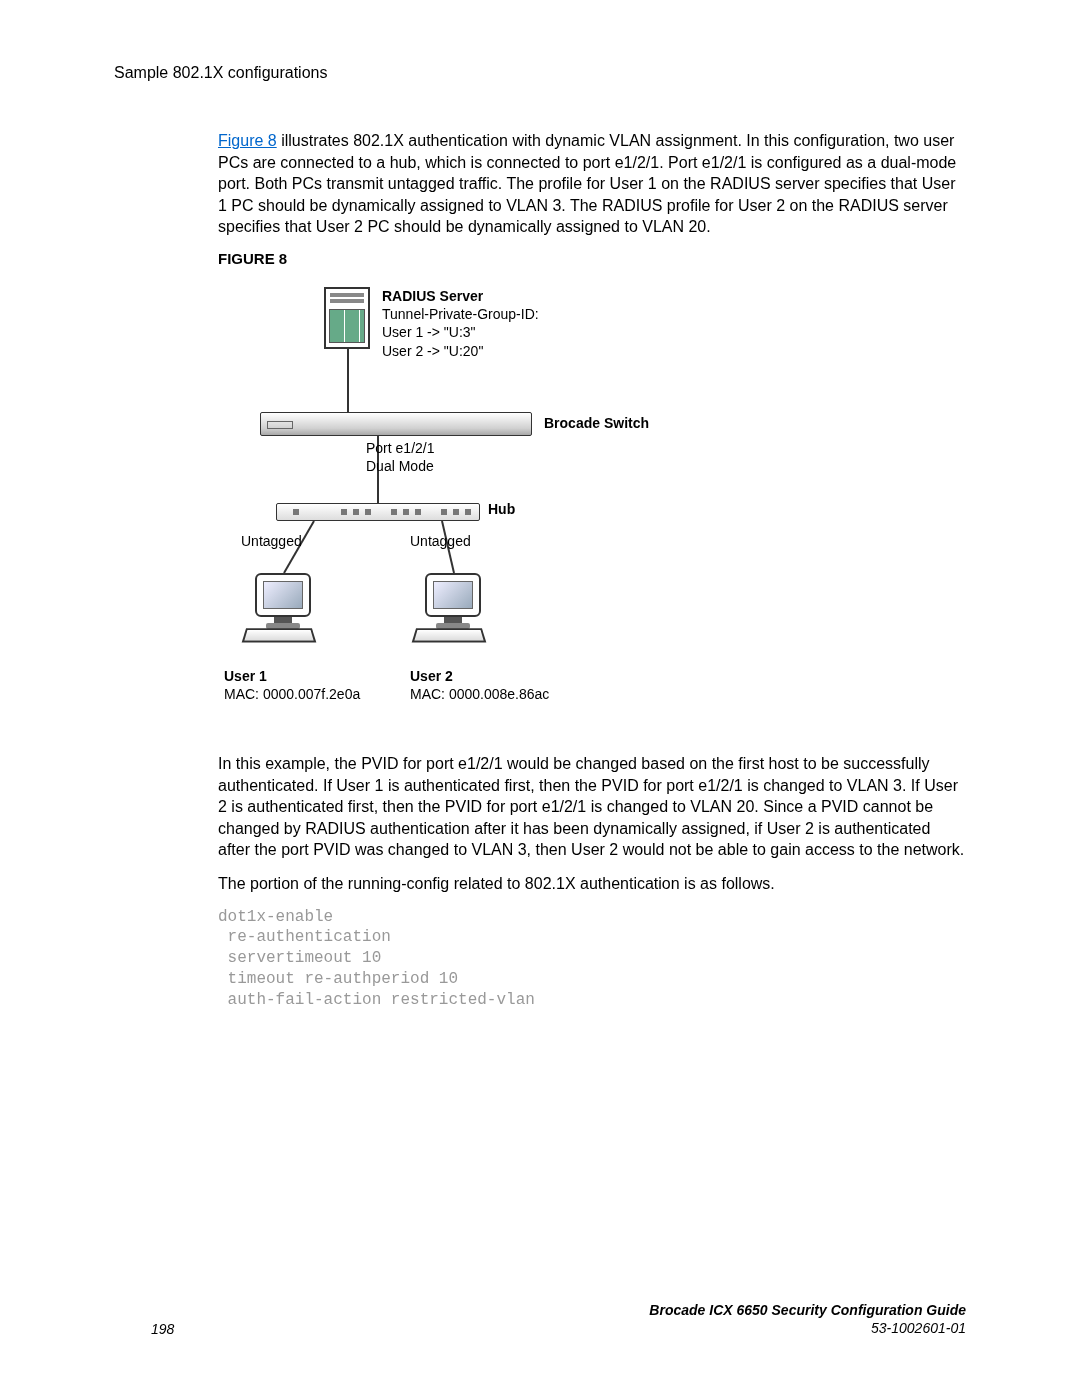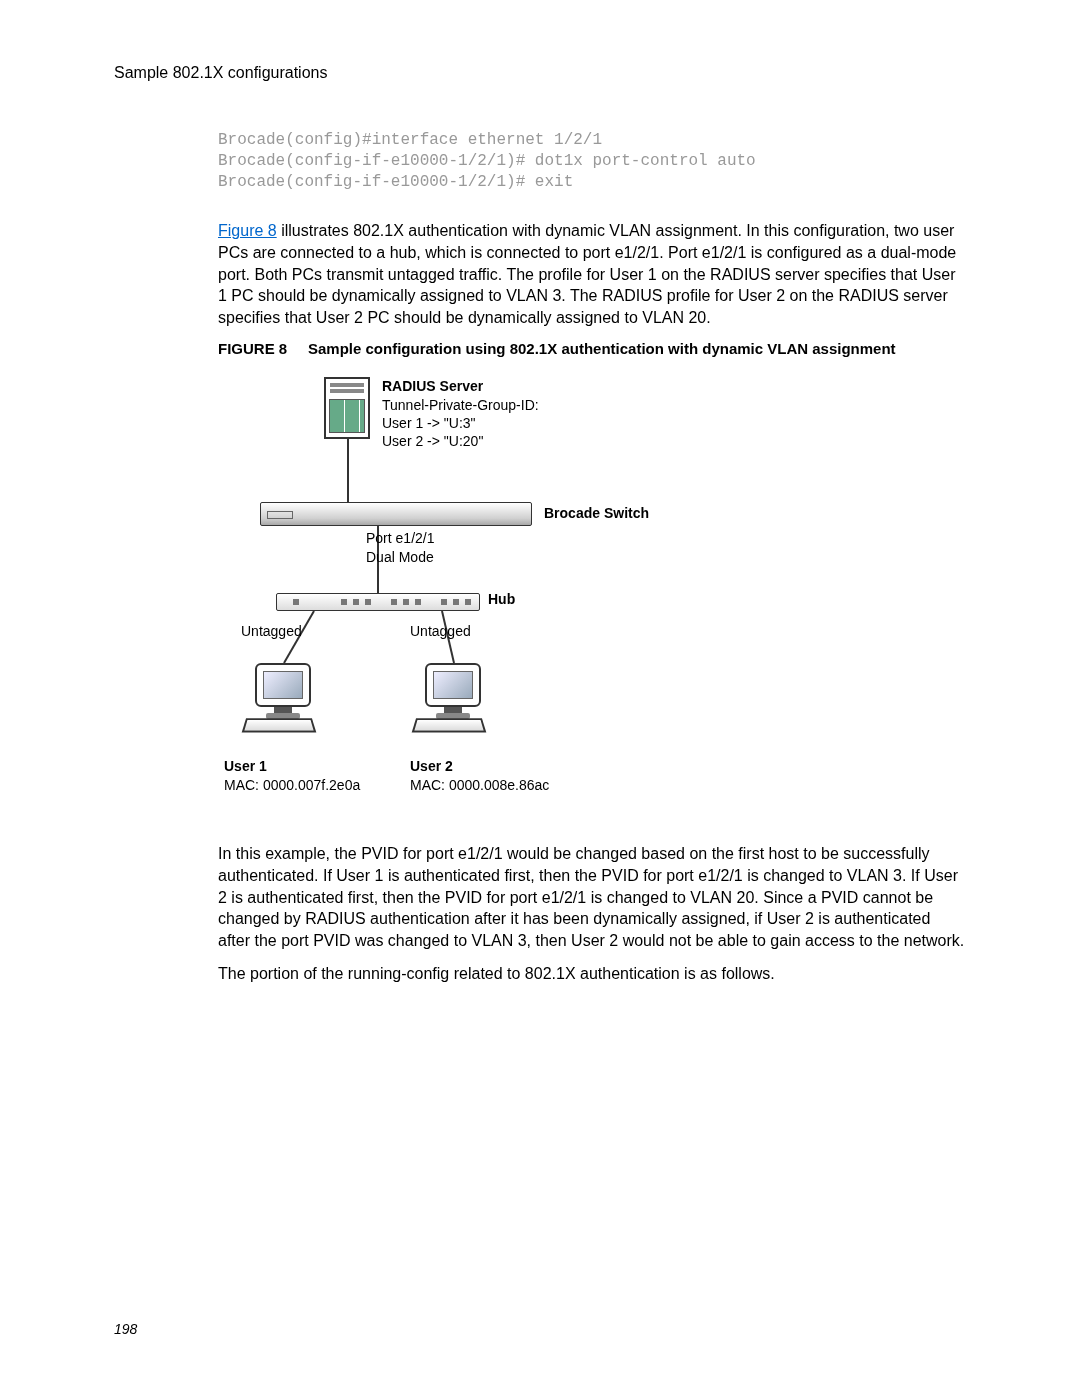--- a/index.html
+++ b/index.html
@@ -50,42 +50,38 @@
   .pc .base { width:34px; height:6px; background:#888; margin:0 auto; border-radius:2px; }
   .pc .kb { position:absolute; left:-4px; bottom:-14px; width:70px; height:16px; border:2px solid #333; background:linear-gradient(#fff,#ddd); transform:perspective(60px) rotateX(28deg); }
   .pc1 { left: 30px; top: 296px; }
   .pc2 { left: 200px; top: 296px; }
 
   .user1 { position: absolute; left: 6px; top: 390px; line-height:1.3; }
   .user2 { position: absolute; left: 192px; top: 390px; line-height:1.3; }
   .user1 .b, .user2 .b { font-weight: bold; }
 
   .footer { position: absolute; bottom: 60px; left: 114px; right: 114px; display:flex; justify-content: space-between; align-items: flex-end; font-size: 14px; }
-  .footer .pg { font-style: italic; }
+  .footer .pg { font-style: italic; margin-left: 37px; }
   .footer .doc { font-style: italic; text-align: right; line-height: 1.3; font-weight: bold; }
   .footer .doc .docnum { font-weight: normal; }
 </style>
 </head>
 <body>
 
 <div class="page">
   <div class="running-header">Sample 802.1X configurations</div>
 
-  <div class="code">Brocade(config)#interface ethernet 1/2/1
-Brocade(config-if-e10000-1/2/1)# dot1x port-control auto
-Brocade(config-if-e10000-1/2/1)# exit</div>
 
   <div class="indent">
     <p class="body-para">
       <a href="#" class="fig-link">Figure 8</a><span> illustrates 802.1X authentication with dynamic VLAN assignment. In this configuration, two user PCs are connected to a hub, which is connected to port e1/2/1. Port e1/2/1 is configured as a dual-mode port. Both PCs transmit untagged traffic. The profile for User 1 on the RADIUS server specifies that User 1 PC should be dynamically assigned to VLAN 3. The RADIUS profile for User 2 on the RADIUS server specifies that User 2 PC should be dynamically assigned to VLAN 20.</span>
     </p>
 
     <div class="figure-row">
       <div class="figure-num">FIGURE 8</div>
-      <div class="figure-cap">Sample configuration using 802.1X authentication with dynamic VLAN assignment</div>
     </div>
   </div>
 
   <div class="diagram">
     <svg class="svg-layer" viewBox="0 0 620 460">
       <line x1="130" y1="72" x2="130" y2="135" stroke="#333" stroke-width="2"></line>
       <line x1="160" y1="159" x2="160" y2="226" stroke="#333" stroke-width="2"></line>
       <line x1="96" y1="244" x2="66" y2="296" stroke="#333" stroke-width="2"></line>
       <line x1="224" y1="244" x2="236" y2="296" stroke="#333" stroke-width="2"></line>
     </svg>
@@ -132,17 +128,26 @@
       <div class="b">User 2</div>
       <div>MAC: 0000.008e.86ac</div>
     </div>
   </div>
 
   <div class="indent">
     <p class="body-para">In this example, the PVID for port e1/2/1 would be changed based on the first host to be successfully authenticated. If User 1 is authenticated first, then the PVID for port e1/2/1 is changed to VLAN 3. If User 2 is authenticated first, then the PVID for port e1/2/1 is changed to VLAN 20. Since a PVID cannot be changed by RADIUS authentication after it has been dynamically assigned, if User 2 is authenticated after the port PVID was changed to VLAN 3, then User 2 would not be able to gain access to the network.</p>
     <p class="body-para">The portion of the running-config related to 802.1X authentication is as follows.</p>
   </div>
 
+  <div class="code">dot1x-enable
+ re-authentication
+ servertimeout 10
+ timeout re-authperiod 10
+ auth-fail-action restricted-vlan</div>
 
   <div class="footer">
     <div class="pg">198</div>
+    <div class="doc">
+      <div>Brocade ICX 6650 Security Configuration Guide</div>
+      <div class="docnum">53-1002601-01</div>
+    </div>
   </div>
 </div>
 
 </body></html>

